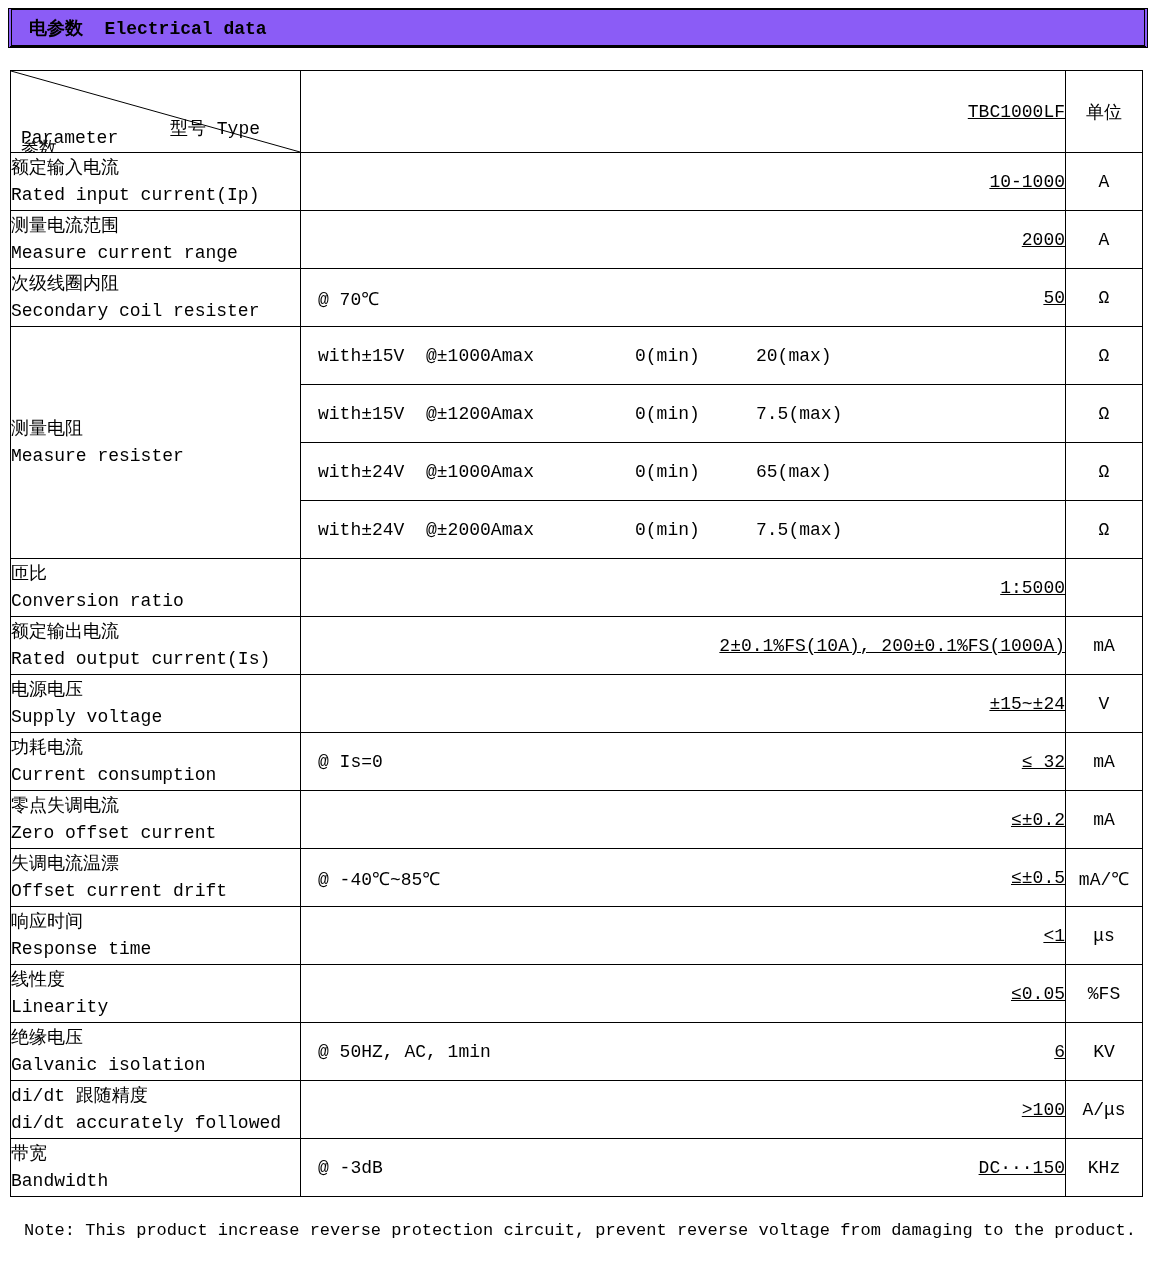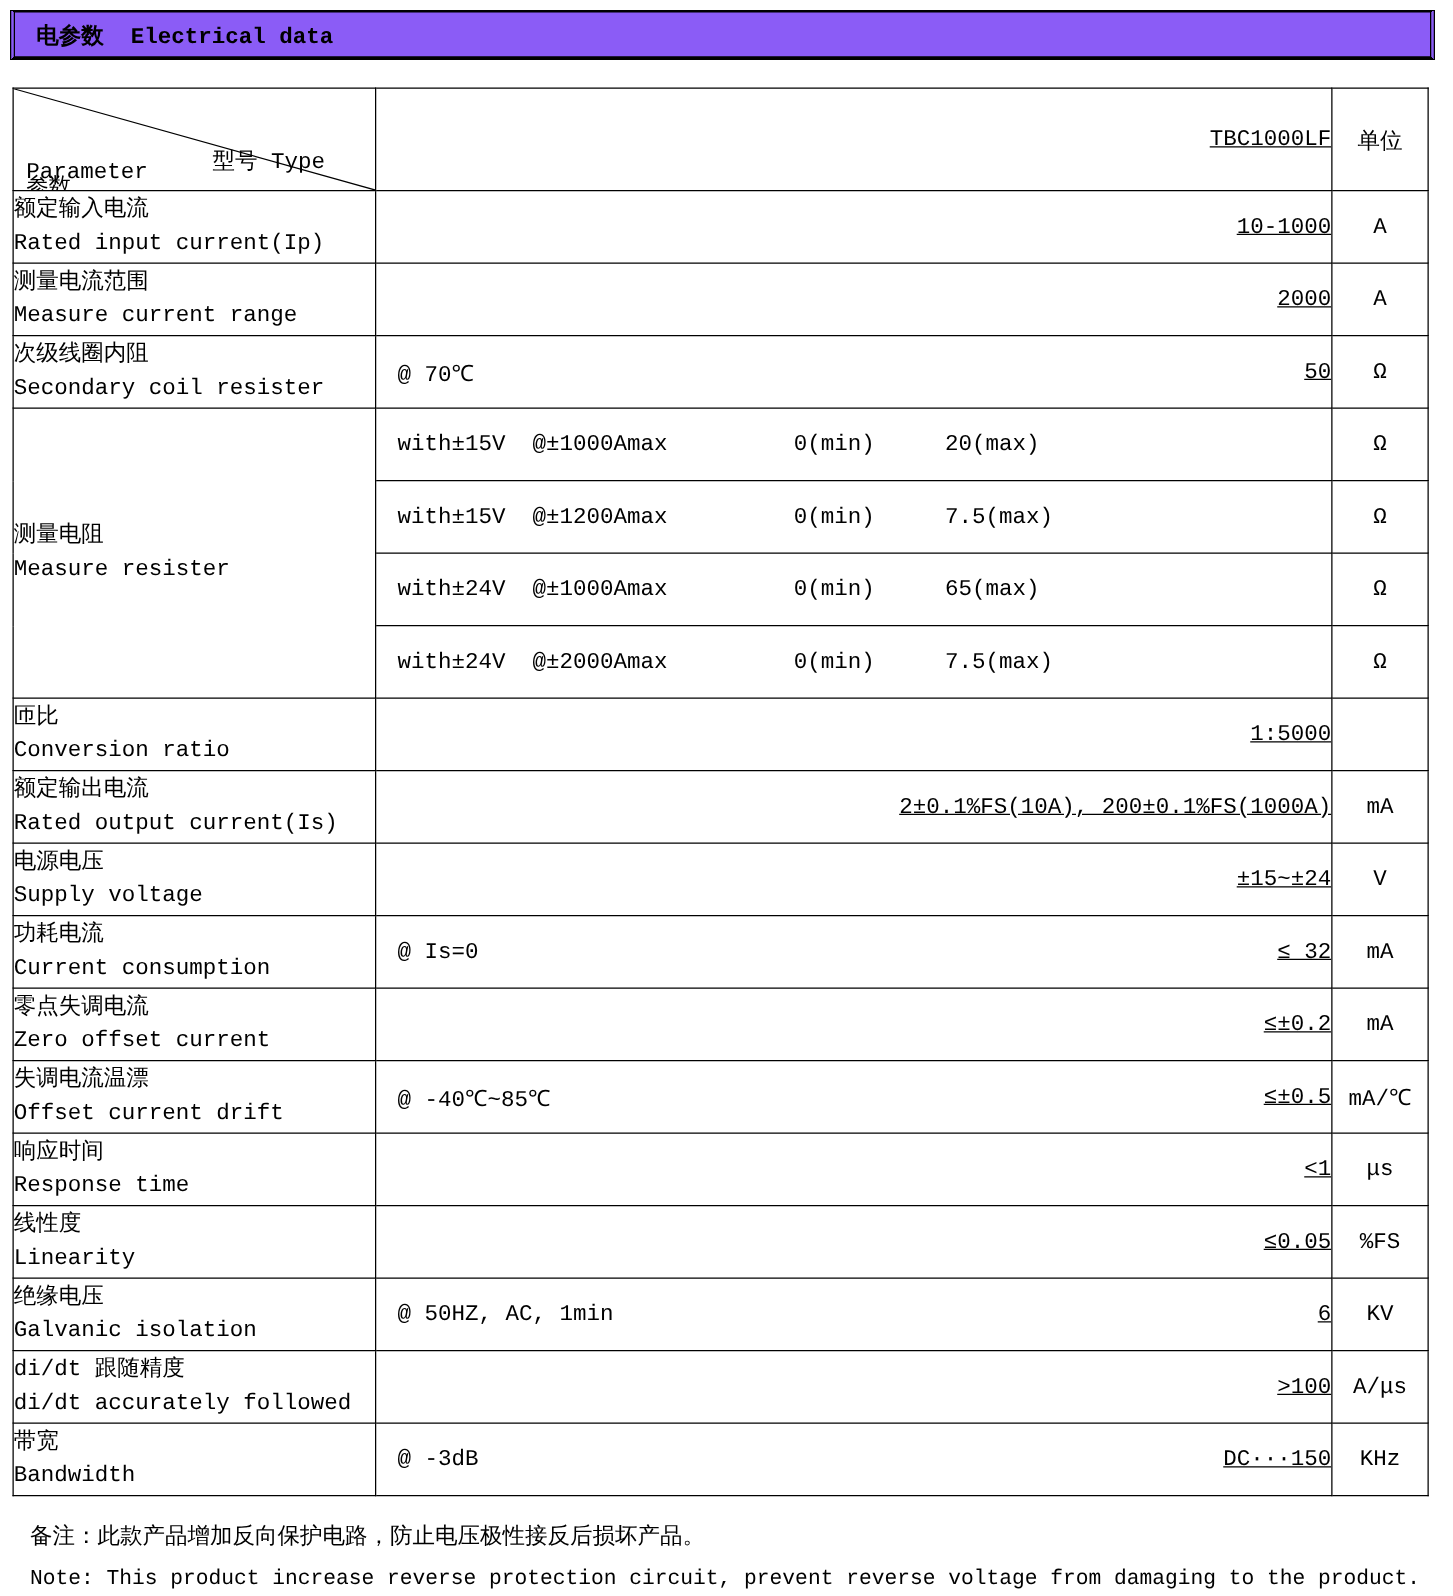--- a/index.html
+++ b/index.html
@@ -312,15 +312,14 @@
     <td class="value">
       <span class="cond">@ -3dB</span>
       <span>DC···150</span>
     </td>
     <td class="unit">KHz</td>
   </tr>
 </tbody>
   </table>
 
 <div class="notes">
-  <div class="note-zh">备注：此款产品增加反向保护电路，防止电压极性接反后损坏产品。</div>
   <div class="note-en">Note: This product increase reverse protection circuit, prevent reverse voltage from damaging to the product.</div>
 </div>
 
 </body></html>

